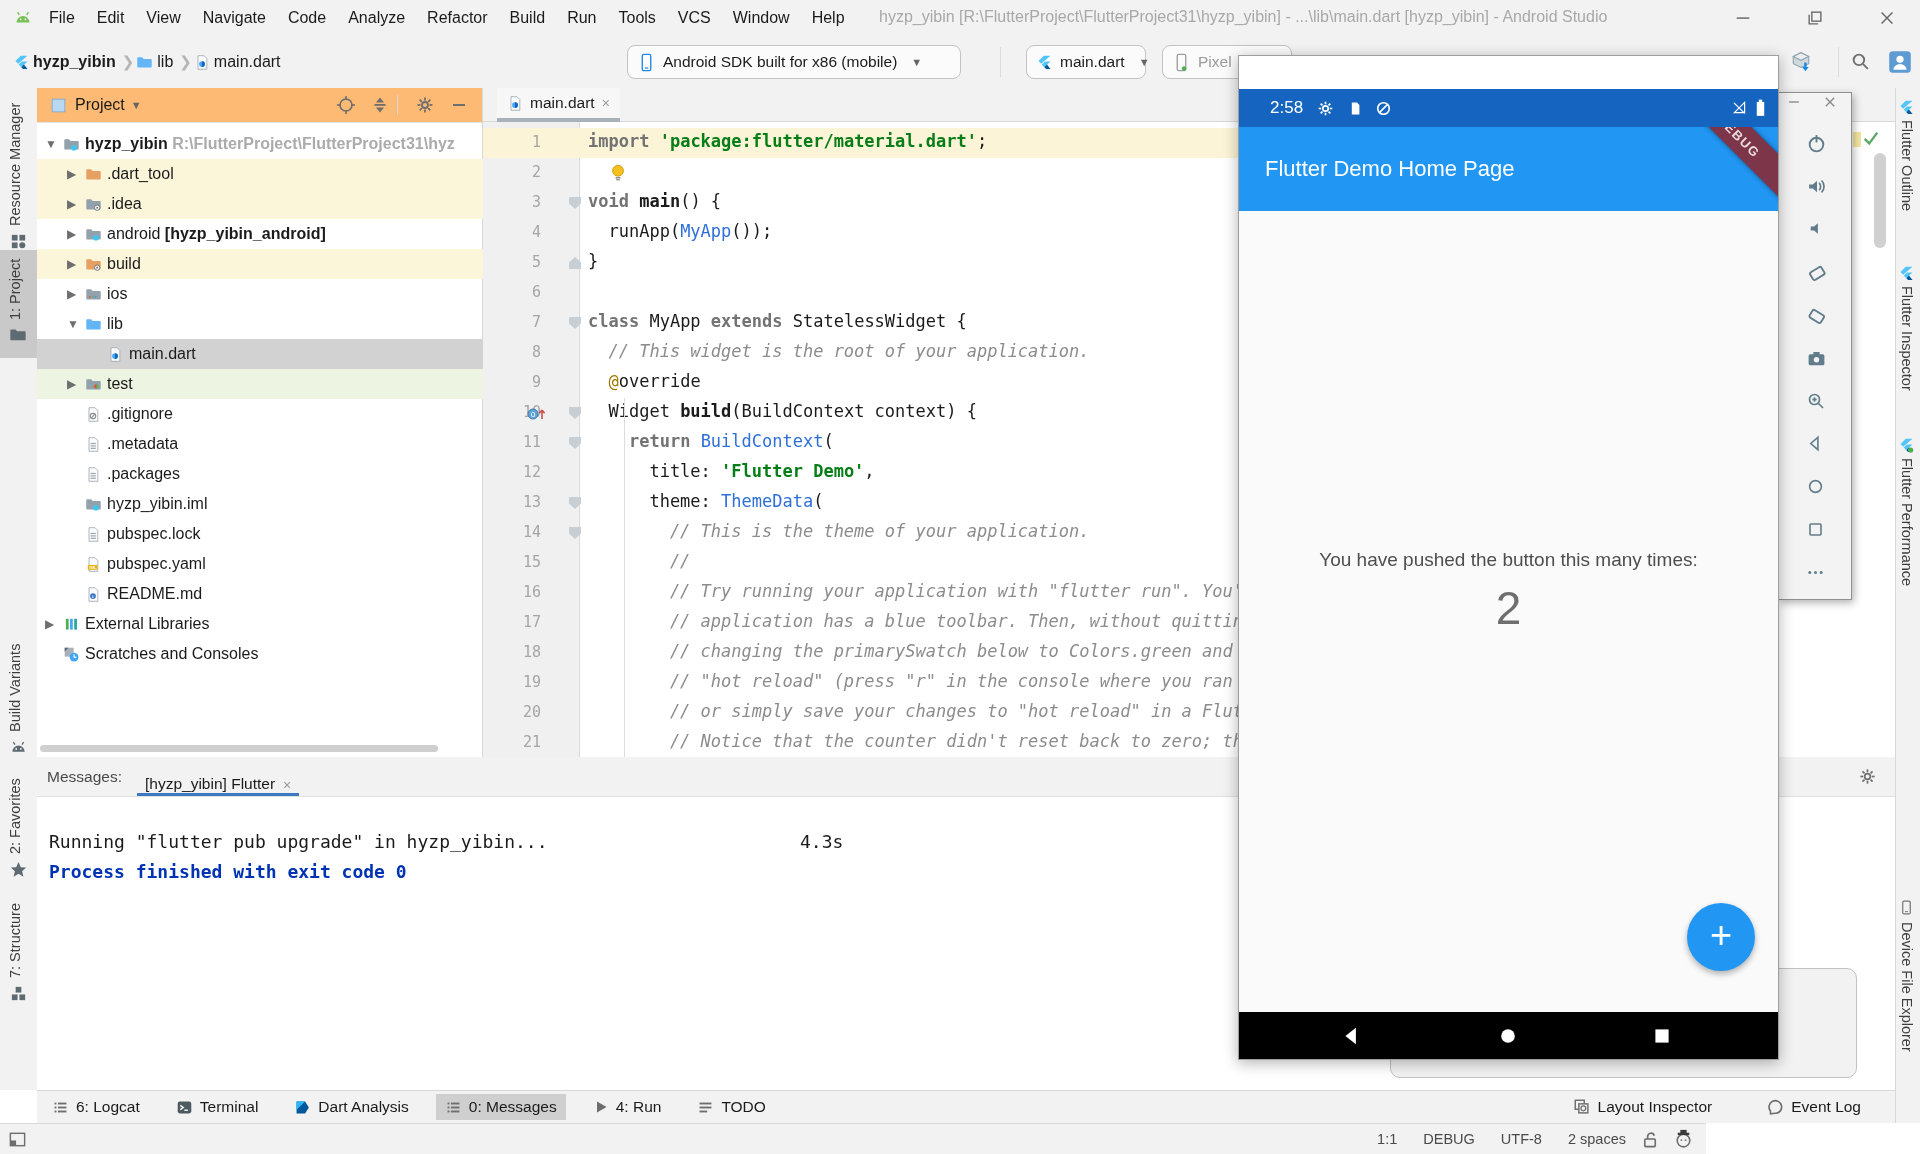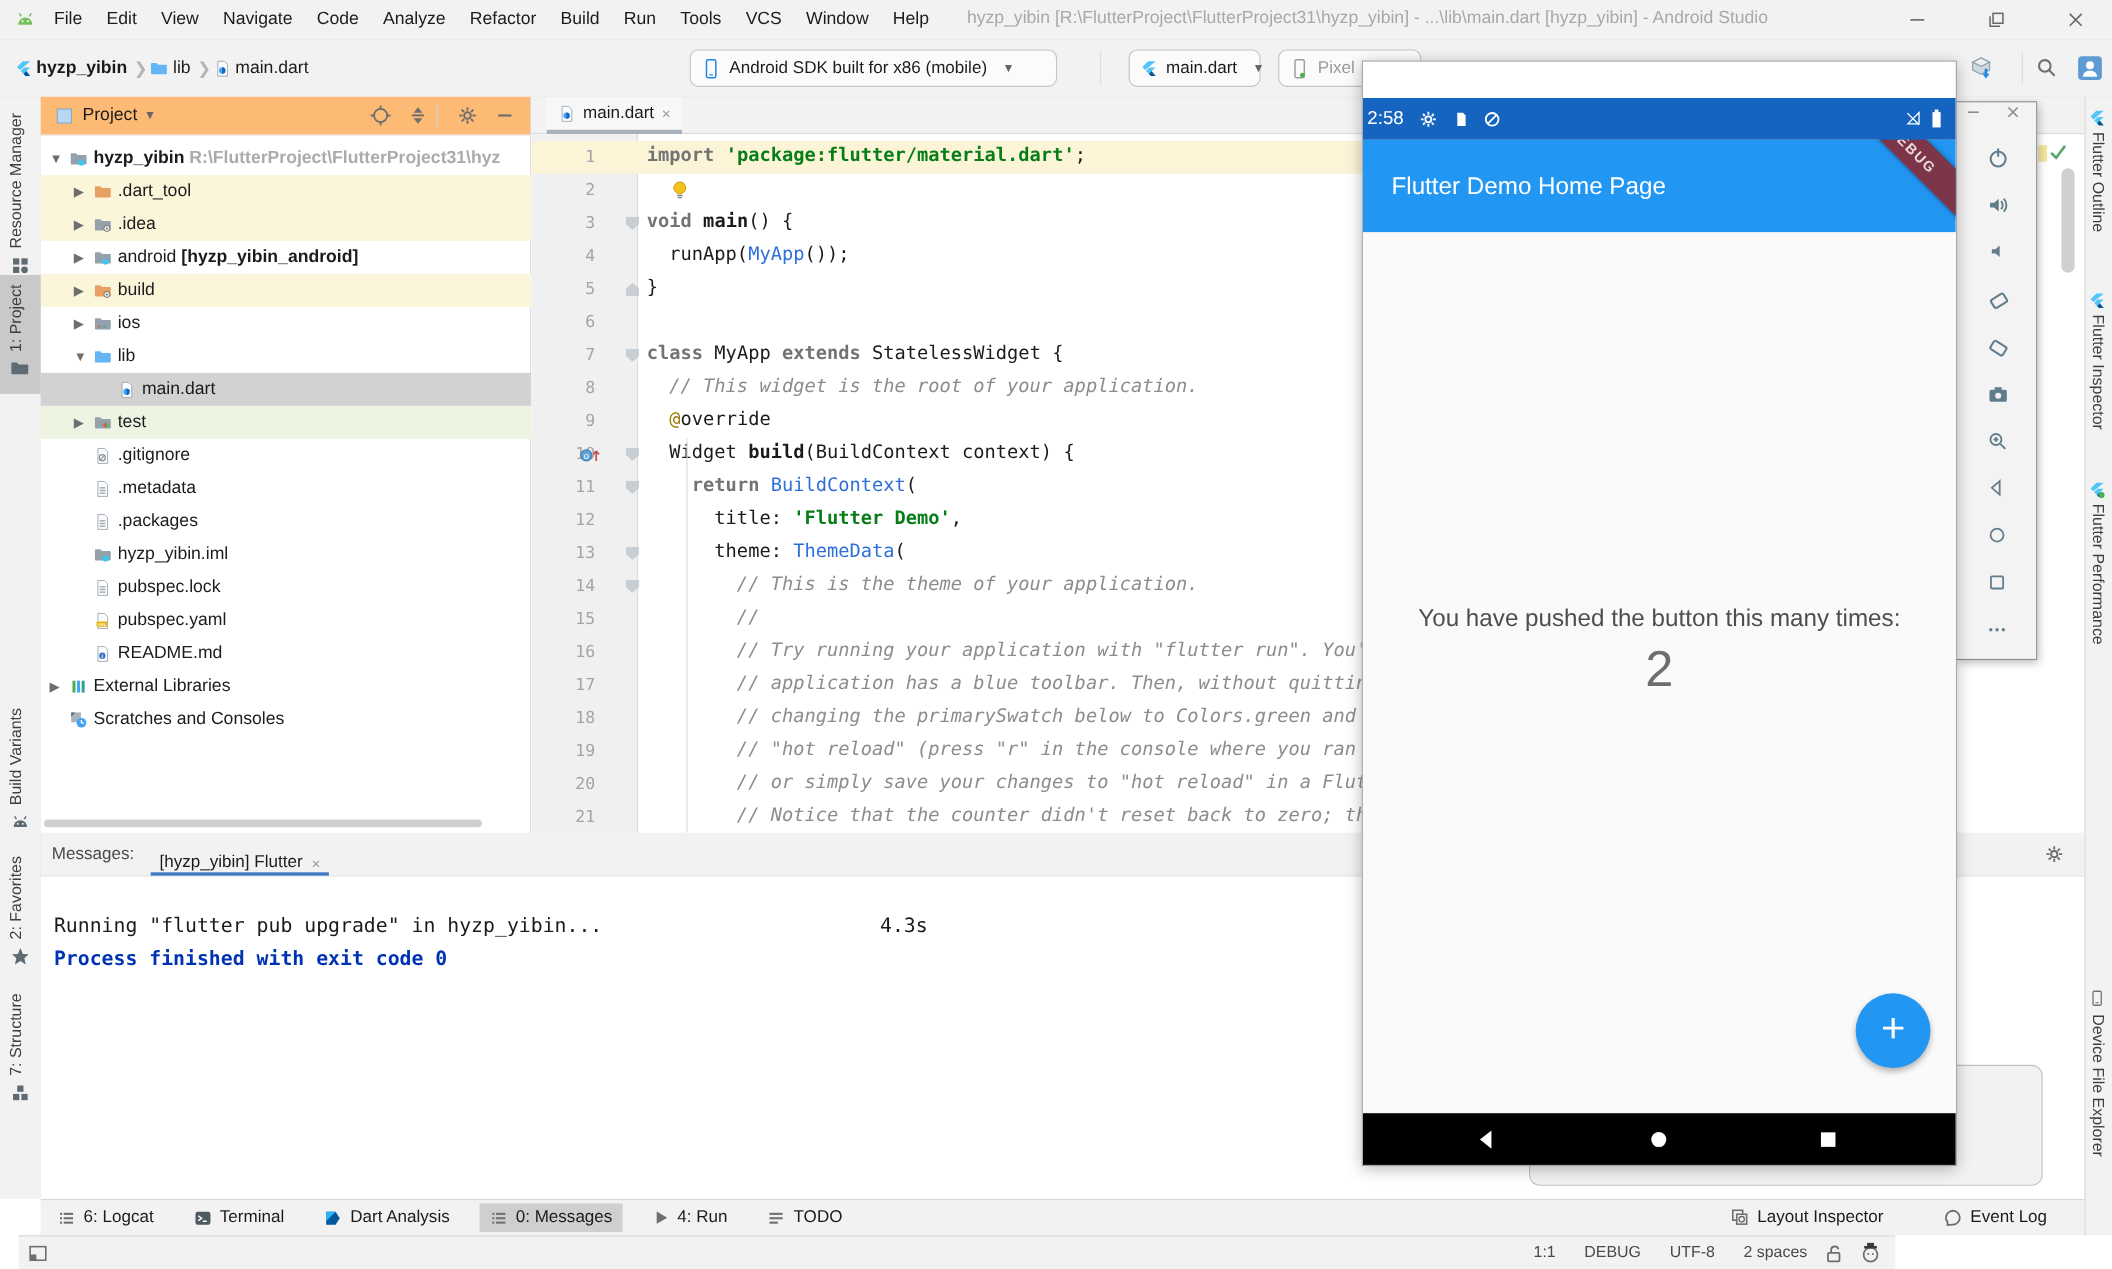--- a/index.html
+++ b/index.html
@@ -67,36 +67,36 @@
   .msgbody{left:37px;top:797px;width:1858px;height:293px;background:#FFFFFF;}
   .conline{position:absolute;font-family:"DejaVu Sans Mono",monospace;font-size:18px;white-space:pre;}
   .conlink{color:#2E6FD9;text-decoration:underline;font-weight:bold;}
   .conblue{color:#2E6FD9;font-weight:bold;}
   .coninfo{color:#0033B3;font-weight:bold;}
 
   
   .btoolbar{left:37px;top:1090px;width:1858px;height:33px;background:#F2F2F2;border-top:1px solid #D8D8D8;box-sizing:border-box;}
   .btab{display:flex;align-items:center;gap:7px;font-size:15.5px;padding:4px 9px;}
   .btab.active{background:#CFCFCF;}
-  .statusbar{left:17px;top:1123px;width:1706px;height:31px;background:#F2F2F2;border-top:1px solid #D8D8D8;box-sizing:border-box;}
+  .statusbar{left:0;top:1123px;width:1706px;height:31px;background:#F2F2F2;border-top:1px solid #D8D8D8;box-sizing:border-box;}
   .stitem{font-size:14.5px;color:#4A4A4A;}
 
   
   .emu{left:1238px;top:55px;width:541px;height:1005px;background:#FFFFFF;border:1px solid #9E9E9E;
        box-shadow:0 3px 14px rgba(0,0,0,.3);z-index:60;box-sizing:border-box;}
   .emu-titlebar{position:absolute;left:0;top:0;width:100%;height:33px;background:#FDFDFD;border-bottom:1px solid #E0E0E0;
                 display:flex;align-items:center;box-sizing:border-box;font-size:16px;}
   .screen{position:absolute;left:0;top:33px;width:539px;height:970px;overflow:hidden;background:#FAFAFA;}
   .a-status{position:absolute;left:0;top:0;width:100%;height:38px;background:#1565C0;display:flex;align-items:center;z-index:3;}
   .a-appbar{position:absolute;left:0;top:38px;width:100%;height:84px;background:#2196F3;display:flex;align-items:center;z-index:1;}
   .a-appbar .t{color:#fff;font-size:22px;font-weight:500;margin-left:26px;}
   .ribbon{position:absolute;top:32px;right:-56px;width:190px;height:30px;background:#7D3549;transform:rotate(45deg);
           display:flex;align-items:center;justify-content:center;color:#EADCDC;font-size:13px;font-weight:bold;
           letter-spacing:1.5px;box-shadow:0 0 5px rgba(0,0,0,.45);z-index:2;}
-  .counter-label{position:absolute;left:0;top:460px;width:100%;text-align:center;font-size:22px;color:#4E4E4E;}
+  .counter-label{position:absolute;left:0;top:460px;width:100%;text-align:center;font-size:19px;color:#4E4E4E;}
   .counter-num{position:absolute;left:0;top:492px;width:100%;text-align:center;font-size:46px;color:#6E6E6E;}
   .fab{position:absolute;left:448px;top:814px;width:68px;height:68px;border-radius:50%;background:#2196F3;
        display:flex;align-items:center;justify-content:center;box-shadow:0 3px 6px rgba(0,0,0,.3);}
   .fab span{color:#fff;font-size:38px;font-weight:300;margin-top:-4px;}
   .navbar{position:absolute;left:0;bottom:0;width:100%;height:47px;background:#000;}
   .navbtn{position:absolute;top:13px;}
 
   .emutools{left:1778px;top:92px;width:74px;height:508px;background:#F3F3F3;border:1px solid #8F8F8F;
             box-shadow:2px 3px 8px rgba(0,0,0,.3);z-index:55;box-sizing:border-box;}
   .etool{position:absolute;left:27px;}
@@ -891,21 +891,21 @@
   <div class="abs vlabel" style="left:1899px;top:922px;">Device File Explorer</div>
     </div>
 
   <div class="abs eventlog">
     <div class="abs" style="left:37px;top:79px;width:76px;height:6px;border-bottom:2px solid #3B6EB5;"></div>
   </div>
 
   <div class="abs emu">
     <div class="screen">
       <div class="a-status">
-        <span style="color:#fff;font-size:17px;margin-left:4px;">2:58</span>
+        <span style="color:#fff;font-size:17px;margin-left:31px;">2:58</span>
         <span style="margin-left:14px;">
             <svg width="17" height="17" viewBox="0 0 20 20">
               <circle cx="10" cy="10" r="3.2" fill="none" stroke="#fff" stroke-width="2"></circle>
               <g stroke="#fff" stroke-width="2">
                 <line x1="10" y1="2" x2="10" y2="5"></line>
                 <line x1="10" y1="15" x2="10" y2="18"></line>
                 <line x1="2" y1="10" x2="5" y2="10"></line>
                 <line x1="15" y1="10" x2="18" y2="10"></line>
                 <line x1="4.3" y1="4.3" x2="6.4" y2="6.4"></line>
                 <line x1="13.6" y1="13.6" x2="15.7" y2="15.7"></line>

